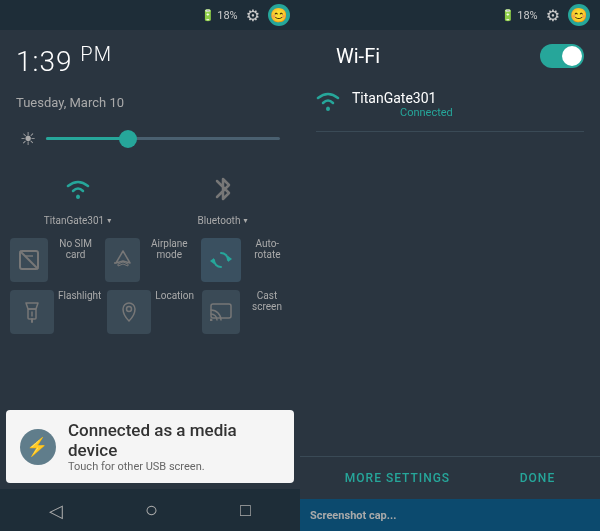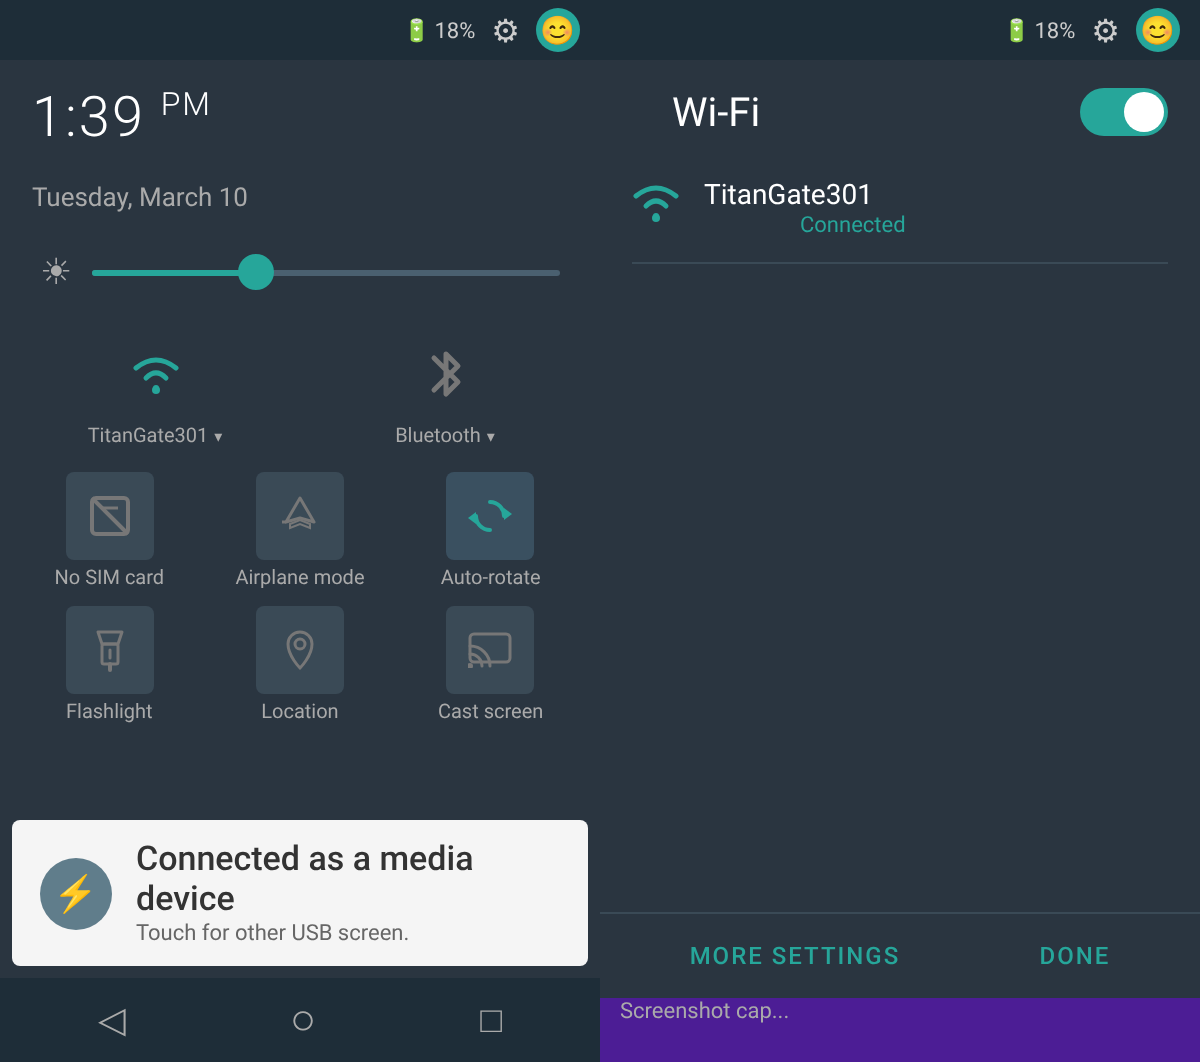--- a/index.html
+++ b/index.html
@@ -173,22 +173,21 @@
     
     .tiles-row-3 {
       display: flex;
       padding: 4px 10px;
       gap: 6px;
     }
 
     .tile3 {
       flex: 1;
       display: flex;
-      flex-direction: column;
-      align-items: center;
+      align-items: flex-start;
       gap: 4px;
       cursor: pointer;
     }
 
     .tile3-icon {
       width: 44px;
       height: 44px;
       border-radius: 4px;
       background: #3a4a56;
       display: flex;
@@ -352,24 +351,26 @@
     .bottom-btn {
       font-size: 12px;
       color: #26a69a;
       font-weight: 500;
       letter-spacing: 1px;
       cursor: pointer;
       text-transform: uppercase;
     }
 
     .screenshot-strip {
-      background: #4c1d95;
+      background: #0c4a6e;
       height: 32px;
       display: flex;
+      align-items: center;
       padding: 0 10px;
+      font-weight: bold;
     }
 
     .screenshot-strip-text {
       font-size: 11px;
       color: #aaa;
     }
   </style>
 </head>
 <body>
 
@@ -382,21 +383,21 @@
     </span>
     <span class="gear-icon-btn">⚙</span>
     <div class="user-avatar">
       <span style="font-size:14px;">😊</span>
     </div>
   </div>
 
   <div class="time-area">
     <div class="time-display">
       <span>1:39</span>
-      <span style="font-size:16px; vertical-align:super;">PM</span>
+      <span style="font-size:20px; vertical-align:super;">PM</span>
     </div>
     <div class="date-display">Tuesday, March 10</div>
   </div>
 
   <div class="brightness-bar">
     <span class="brightness-icon">☀</span>
     <div class="slider-track">
       <div class="slider-fill"></div>
       <div class="slider-thumb"></div>
     </div>

